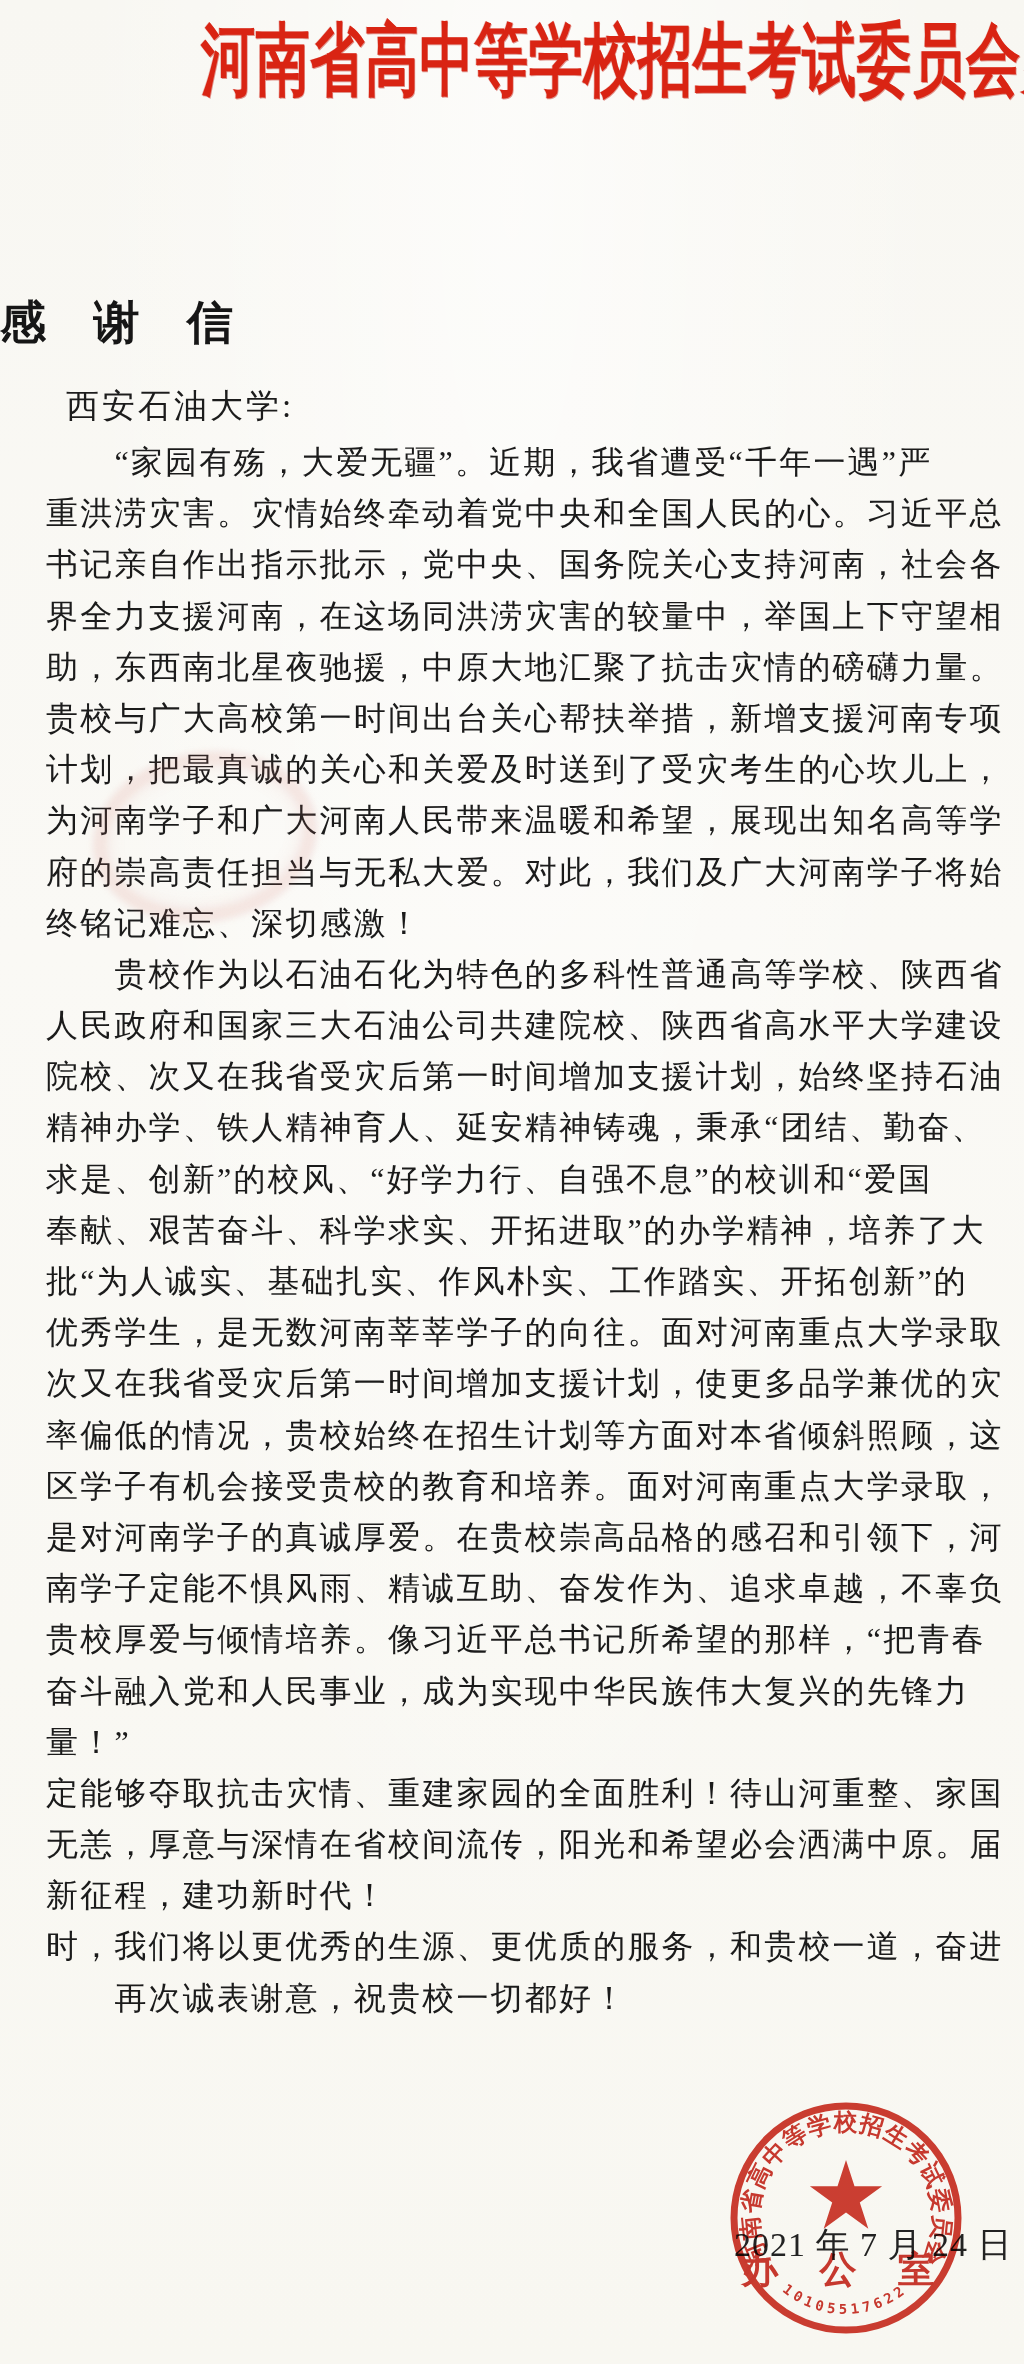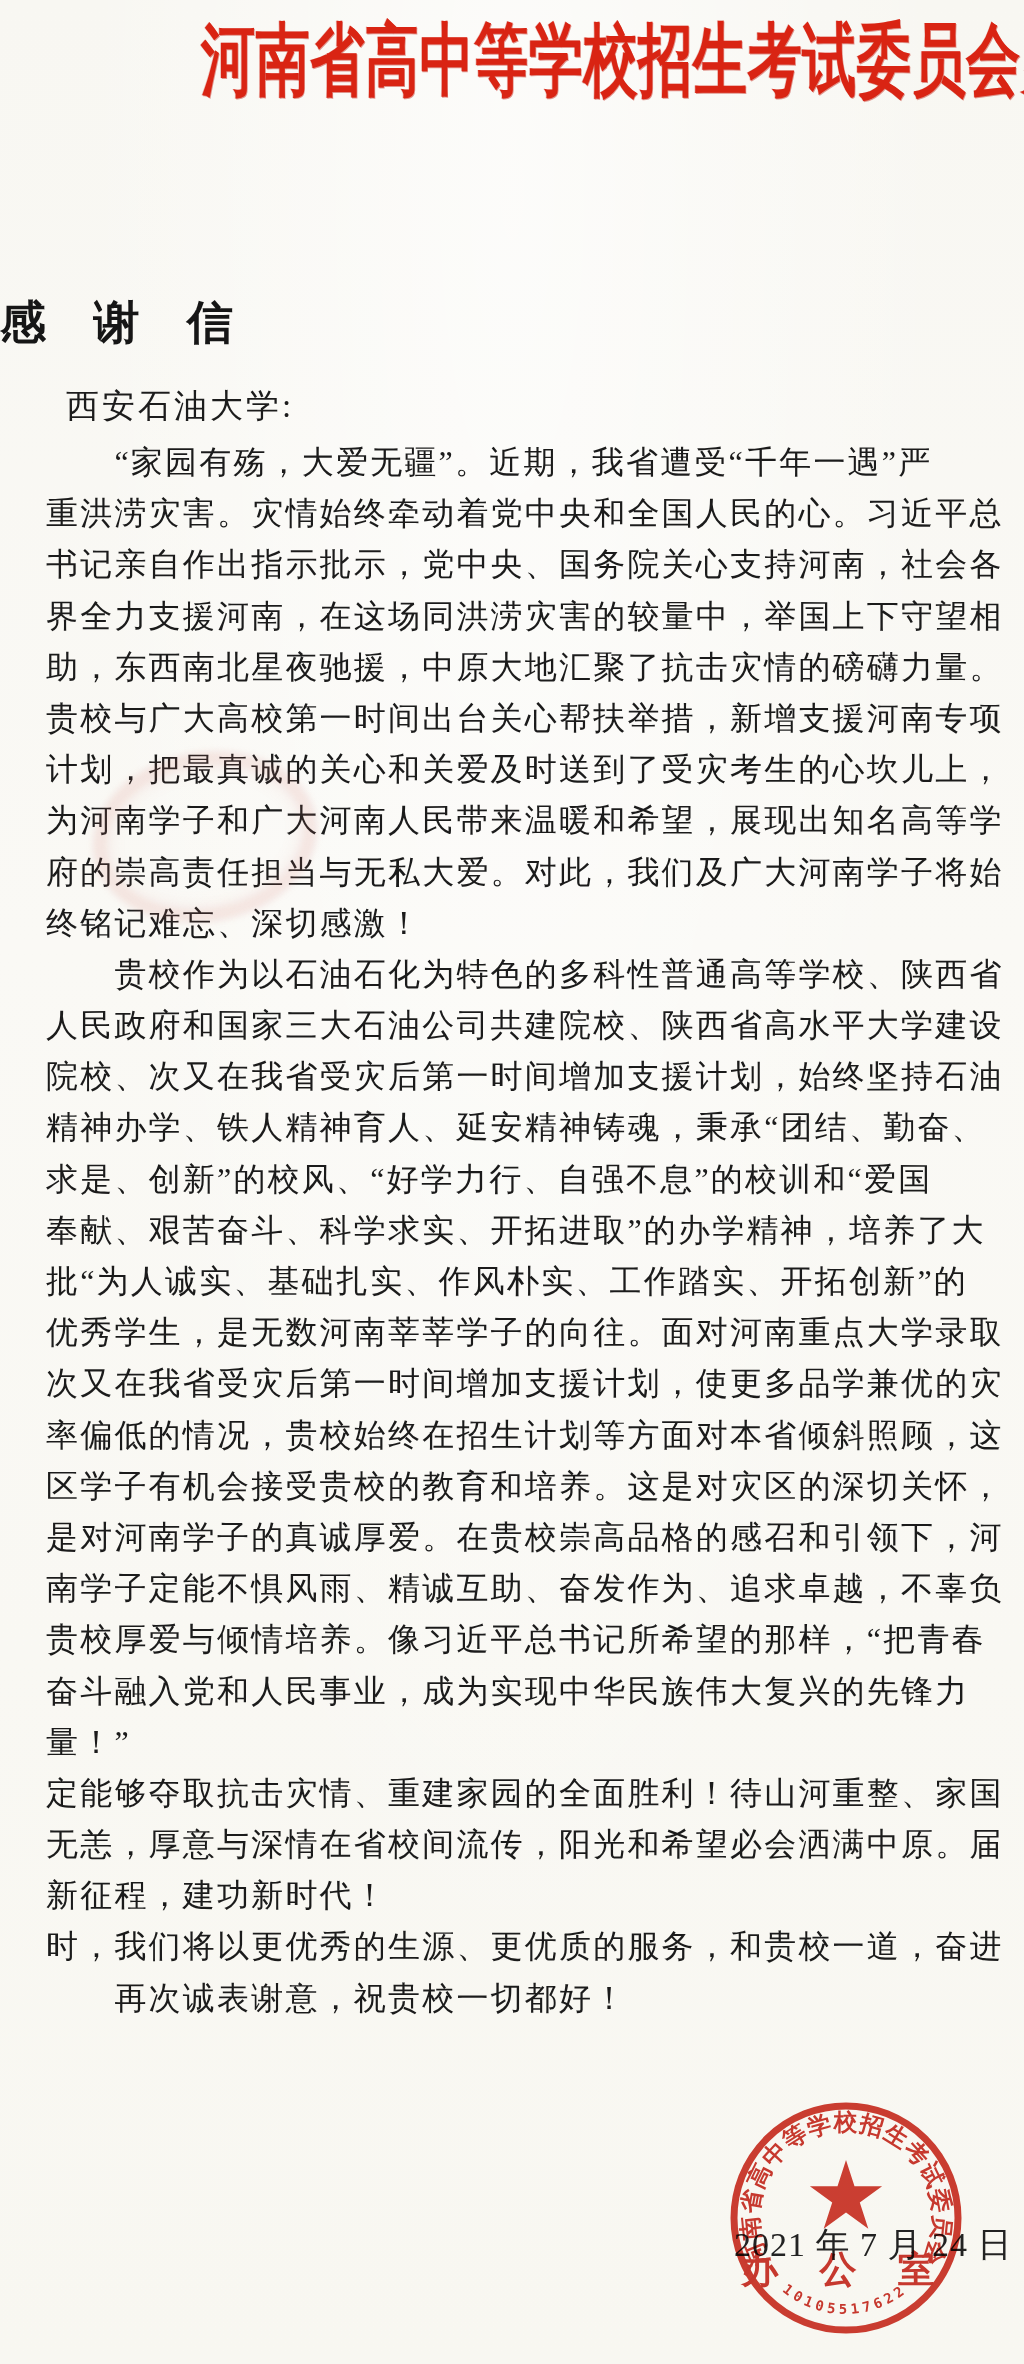--- a/index.html
+++ b/index.html
@@ -154,21 +154,21 @@
       <div class="line">　　贵校作为以石油石化为特色的多科性普通高等学校、陕西省</div>
       <div class="line">人民政府和国家三大石油公司共建院校、陕西省高水平大学建设</div>
       <div class="line">院校、次又在我省受灾后第一时间增加支援计划，始终坚持石油</div>
       <div class="line">精神办学、铁人精神育人、延安精神铸魂，秉承“团结、勤奋、</div>
       <div class="line">求是、创新”的校风、“好学力行、自强不息”的校训和“爱国</div>
       <div class="line">奉献、艰苦奋斗、科学求实、开拓进取”的办学精神，培养了大</div>
       <div class="line">批“为人诚实、基础扎实、作风朴实、工作踏实、开拓创新”的</div>
       <div class="line">优秀学生，是无数河南莘莘学子的向往。面对河南重点大学录取</div>
       <div class="line">次又在我省受灾后第一时间增加支援计划，使更多品学兼优的灾</div>
       <div class="line">率偏低的情况，贵校始终在招生计划等方面对本省倾斜照顾，这</div>
-      <div class="line">区学子有机会接受贵校的教育和培养。这是对灾区的深切关怀，</div>
+      <div class="line">区学子有机会接受贵校的教育和培养。面对河南重点大学录取，</div>
       <div class="line">是对河南学子的真诚厚爱。在贵校崇高品格的感召和引领下，河</div>
       <div class="line">南学子定能不惧风雨、精诚互助、奋发作为、追求卓越，不辜负</div>
       <div class="line">贵校厚爱与倾情培养。像习近平总书记所希望的那样，“把青春</div>
       <div class="line">奋斗融入党和人民事业，成为实现中华民族伟大复兴的先锋力</div>
       <div class="line">量！”</div>
       <div class="line">定能够夺取抗击灾情、重建家园的全面胜利！待山河重整、家国</div>
       <div class="line">无恙，厚意与深情在省校间流传，阳光和希望必会洒满中原。届</div>
       <div class="line">新征程，建功新时代！</div>
       <div class="line">时，我们将以更优秀的生源、更优质的服务，和贵校一道，奋进</div>
       <div class="line">　　再次诚表谢意，祝贵校一切都好！</div>

